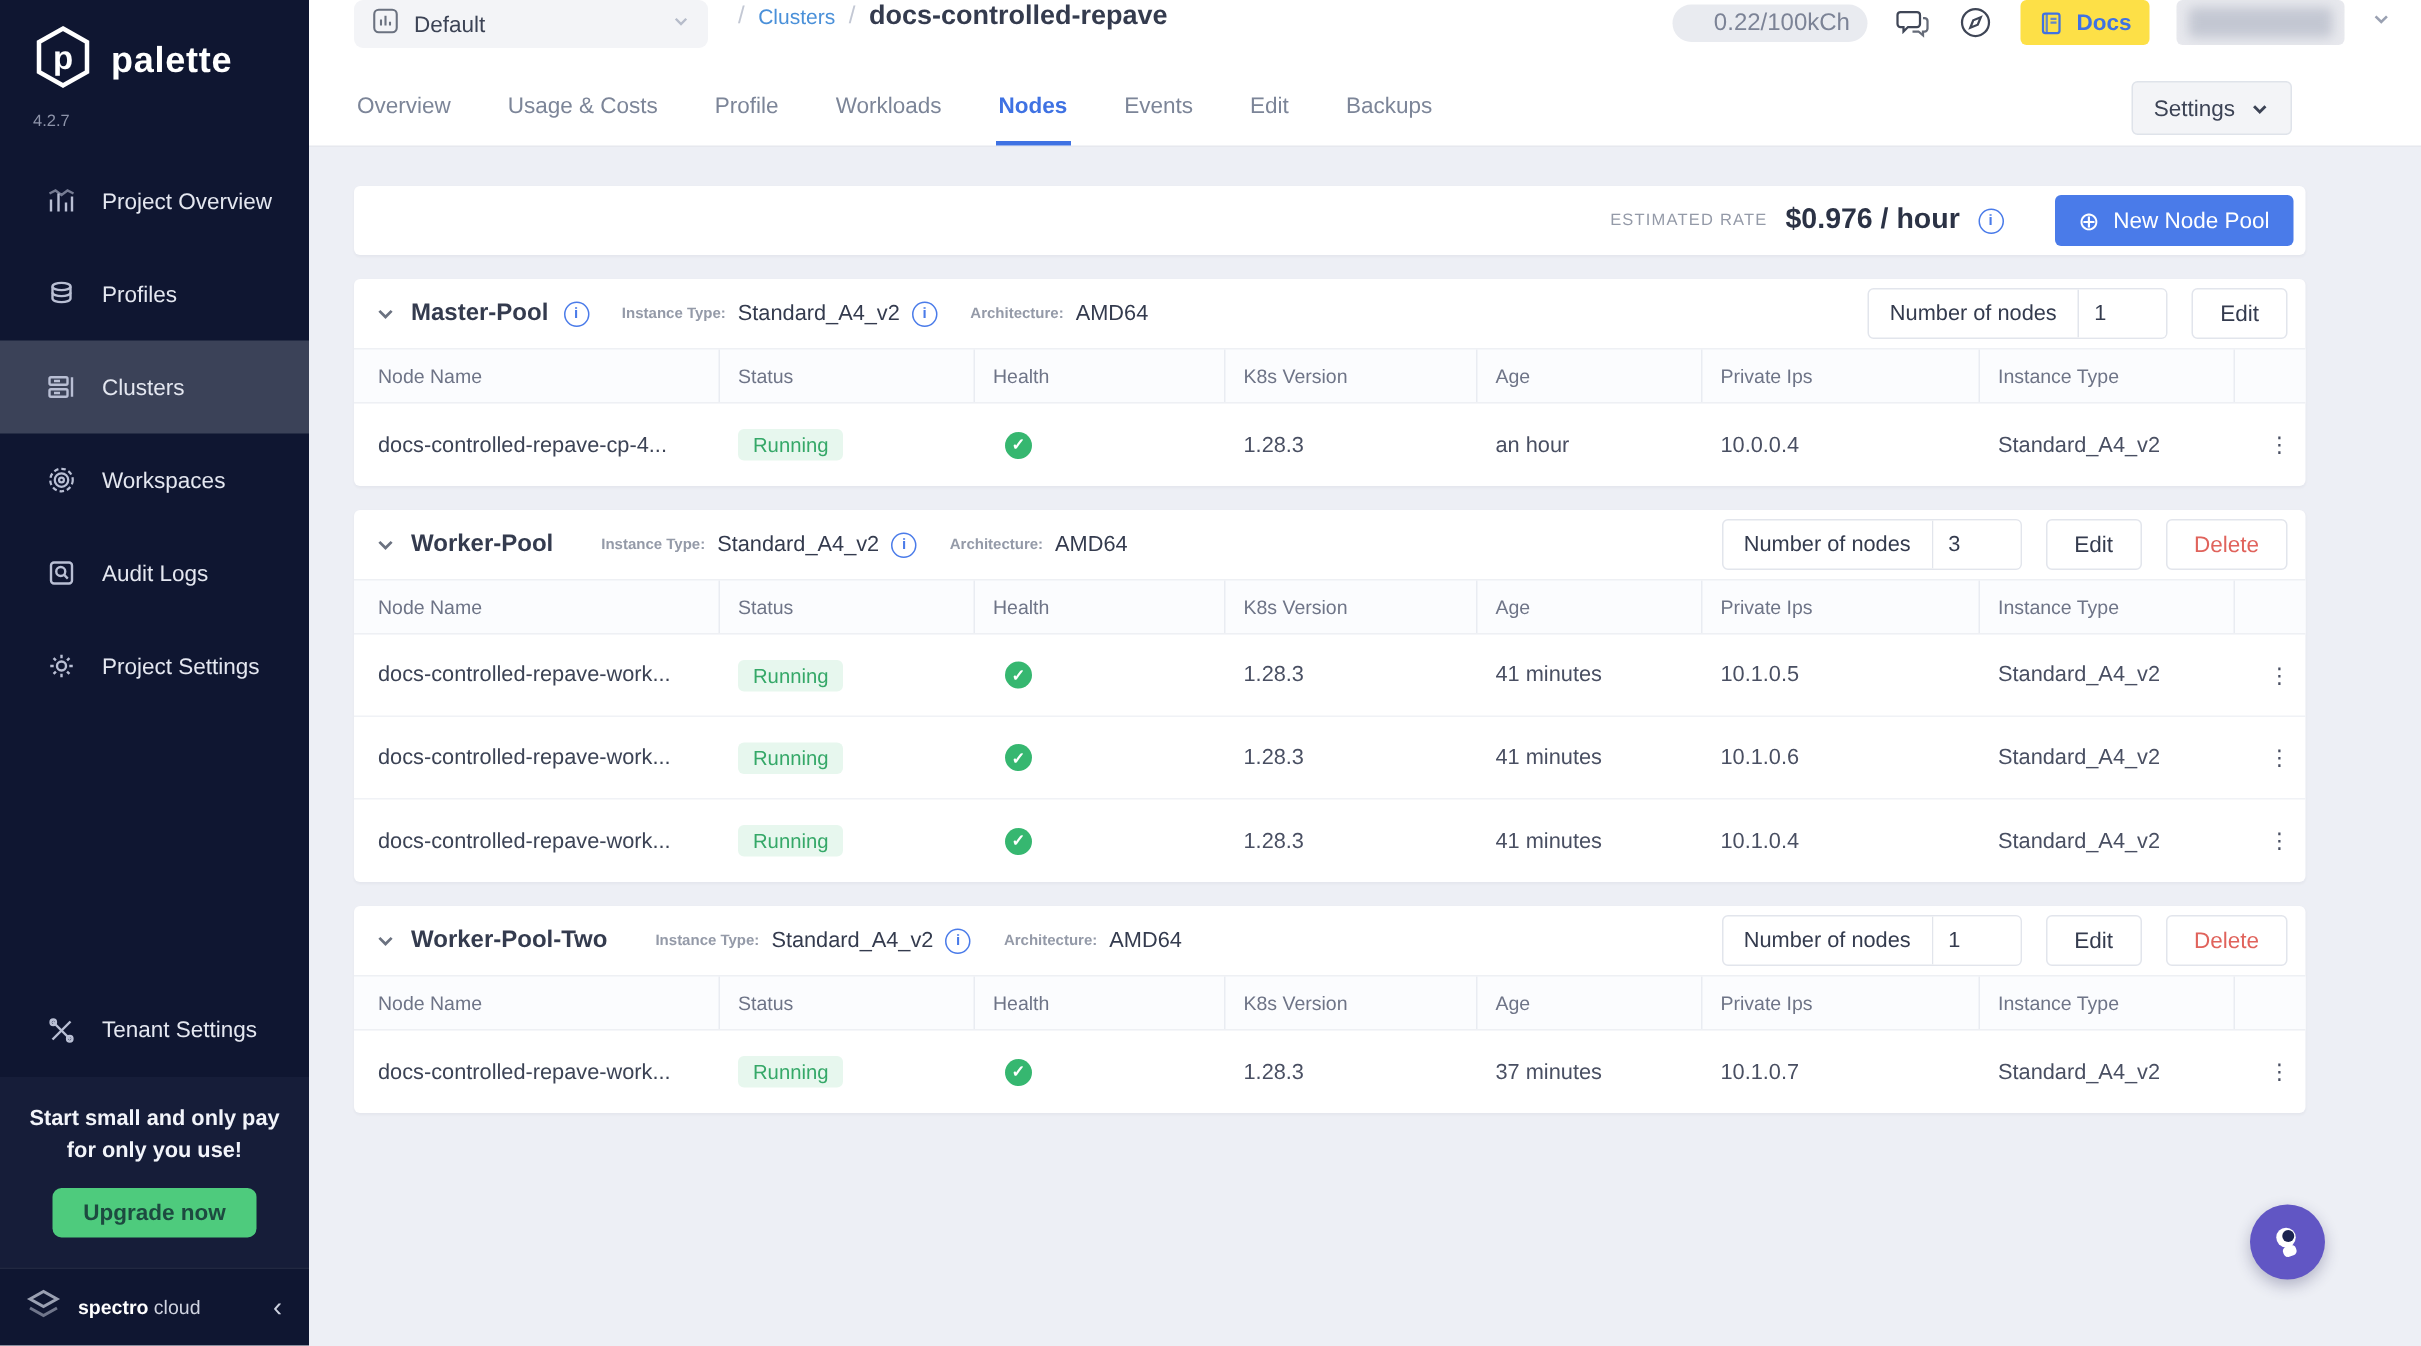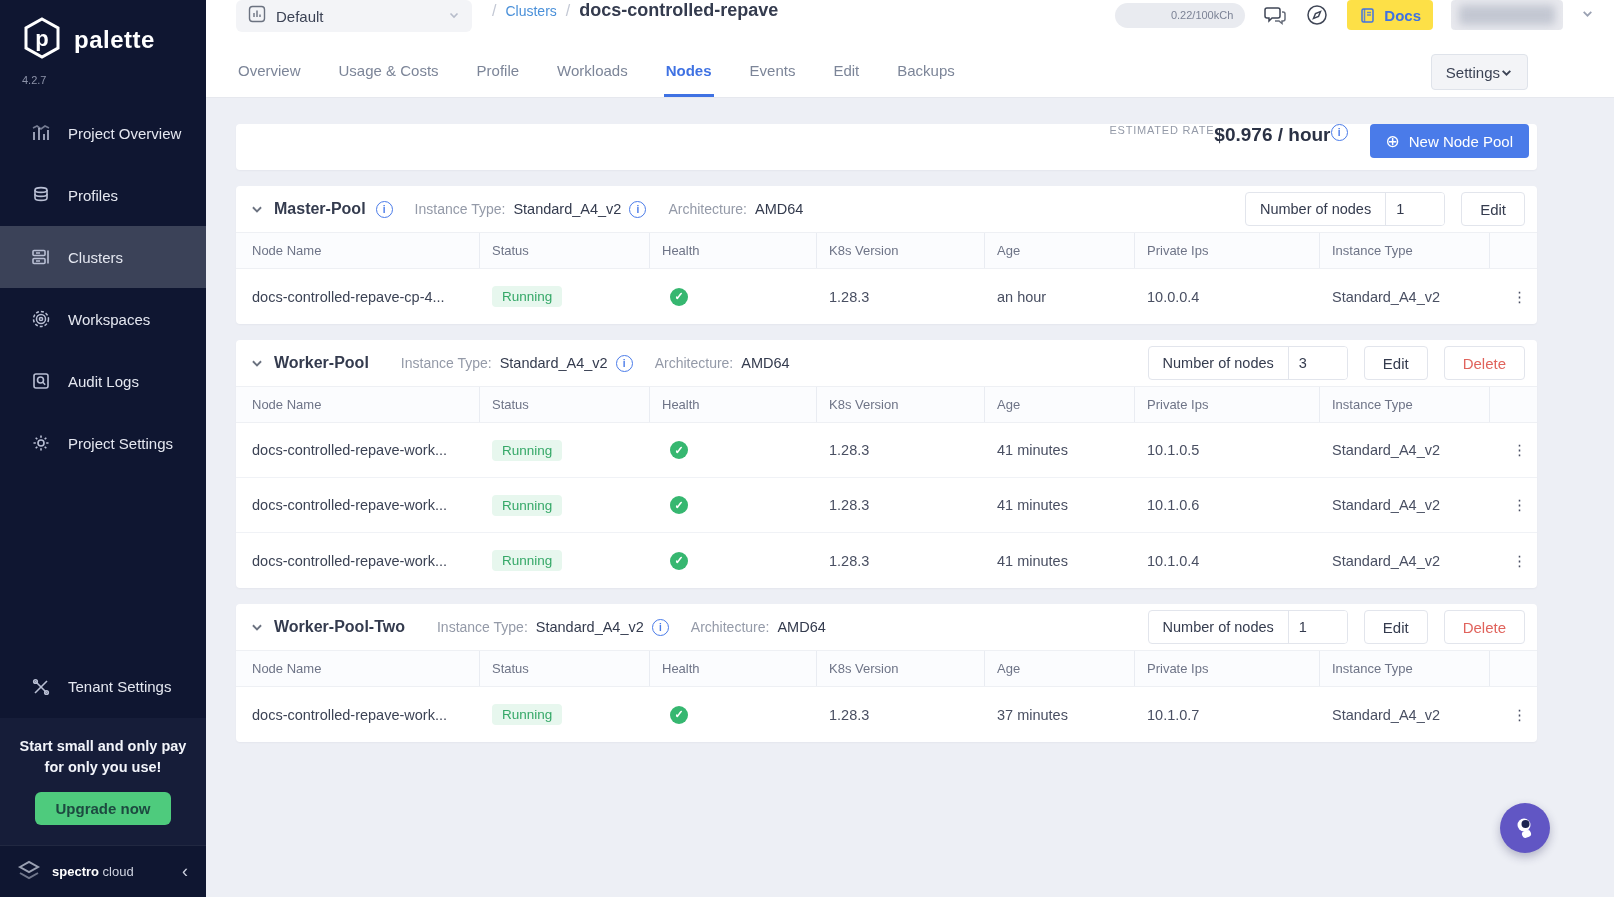--- a/index.html
+++ b/index.html
@@ -29,47 +29,47 @@
   .main { flex:1; display:flex; flex-direction:column; min-width:0; }
   .topbar { height:46px; background:#fff; display:flex; align-items:flex-start; padding:0 20px 0 30px; flex-shrink:0; }
   .proj-select { width:236px; height:32px; background:#f3f4f7; border-radius:6px; display:flex; align-items:center; gap:10px; padding:0 12px; cursor:pointer; }
   .proj-select .lbl { font-size:15px; color:#3c4355; }
   .proj-select .chev { margin-left:auto; color:#b6bcca; }
   .crumb { display:flex; align-items:center; gap:9px; margin-left:20px; }
   .crumb .sep { color:#c3c8d4; font-size:16px; }
   .crumb .link { color:#4a90d9; font-size:14px; cursor:pointer; }
   .crumb .cur { color:#343b4e; font-size:18px; font-weight:bold; }
   .top-right { margin-left:auto; display:flex; align-items:center; gap:18px; }
-  .usage-pill { width:130px; height:25px; background:#e9ebf0; border-radius:13px; font-size:11px; color:#7c8396; text-align:right; line-height:25px; padding-right:12px; }
+  .usage-pill { width:130px; height:25px; background:#e9ebf0; border-radius:13px; font-size:16px; color:#7c8396; text-align:right; line-height:25px; padding-right:12px; }
   .ticon { width:24px; height:24px; color:#3f4656; display:flex; align-items:center; justify-content:center; cursor:pointer; }
   .docs-btn { height:30px; background:#fde047; border:none; border-radius:4px; display:flex; align-items:center; gap:8px; padding:0 12px; cursor:pointer; }
   .docs-btn span { color:#3f72e3; font-size:15px; font-weight:bold; }
   .user-chip { width:112px; height:30px; background:#e8e9ee; border-radius:4px; position:relative; overflow:hidden; cursor:pointer; }
   .user-blur { position:absolute; inset:5px 8px; background:#c3c7d2; border-radius:3px; filter:blur(4px); }
   .user-chev { color:#9aa1b2; cursor:pointer; }
 
   .tabsbar { height:52px; background:#fff; display:flex; align-items:stretch; padding-left:30px; border-bottom:1px solid #e6e8ee; flex-shrink:0; }
   .tab { display:flex; align-items:center; padding:0 2px; margin-right:34px; font-size:15px; color:#7c8598; cursor:pointer; border-bottom:3px solid transparent; }
   .tab.active { color:#3f72e3; font-weight:bold; border-bottom-color:#3f72e3; }
-  .settings-btn { margin:8px 86px 8px auto; height:36px; background:#f3f4f7; border:1px solid #dfe3ea; border-radius:4px; color:#3c4355; font-size:15px; display:flex; align-items:center; padding:0 14px; cursor:pointer; font-family:inherit; }
+  .settings-btn { margin:8px 86px 8px auto; height:36px; background:#f3f4f7; border:1px solid #dfe3ea; border-radius:4px; color:#3c4355; font-size:15px; display:flex; align-items:center; gap:10px; padding:0 14px; cursor:pointer; font-family:inherit; }
 
   .content { flex:1; background:#edeff5; padding:26px 77px 0 30px; position:relative; overflow:hidden; }
 
-  .rate-bar { background:#fff; border-radius:4px; height:46px; display:flex; justify-content:flex-end; gap:0; padding:0 8px 0 16px; margin-bottom:16px; box-shadow:0 1px 2px rgba(16,24,40,.04); }
+  .rate-bar { background:#fff; border-radius:4px; height:46px; display:flex; align-items:center; justify-content:flex-end; gap:12px; padding:0 8px 0 16px; margin-bottom:16px; box-shadow:0 1px 2px rgba(16,24,40,.04); }
   .rate-label { font-size:11px; letter-spacing:.8px; color:#949aa8; text-transform:uppercase; }
   .rate-value { font-size:19px; font-weight:bold; color:#2b3245; }
   .info-ic { width:17px; height:17px; border:1.5px solid #4a7be9; color:#4a7be9; border-radius:50%; font-size:10px; display:inline-flex; align-items:center; justify-content:center; font-weight:bold; cursor:pointer; flex-shrink:0; }
   .new-pool-btn { margin-left:22px; height:34px; background:#4a7be9; color:#fff; border:none; border-radius:4px; font-size:15px; display:flex; align-items:center; gap:9px; padding:0 16px; cursor:pointer; font-family:inherit; }
   .plus-ic { font-size:17px; line-height:1; }
 
   .pool-card { background:#fff; border-radius:4px; margin-bottom:16px; box-shadow:0 1px 2px rgba(16,24,40,.04); }
   .pool-head { height:46px; display:flex; align-items:center; padding:0 12px 0 14px; }
   .chev-ic { color:#6b7280; display:flex; align-items:center; cursor:pointer; margin-right:10px; }
   .pool-title { font-size:16px; font-weight:bold; color:#343b4e; margin-right:10px; }
-  .meta-label { font-size:14px; color:#949aa8; margin-left:22px; margin-right:8px; }
+  .meta-label { font-size:10px; color:#949aa8; margin-left:22px; margin-right:8px;font-weight:bold; }
   .meta-value { font-size:14.5px; color:#343b4e; margin-right:8px; }
   .head-right { margin-left:auto; display:flex; align-items:center; gap:16px; }
   .nodes-group { display:flex; height:34px; border:1px solid #e2e5ec; border-radius:4px; background:#fff; overflow:hidden; }
   .nodes-label { padding:0 14px; font-size:14.5px; color:#343b4e; display:flex; align-items:center; border-right:1px solid #e2e5ec; }
   .nodes-input { width:58px; border:none; outline:none; font-size:14.5px; color:#343b4e; padding:0 10px; font-family:inherit; }
   .btn { height:34px; background:#fff; border:1px solid #e2e5ec; border-radius:4px; font-size:15px; color:#343b4e; padding:0 18px; cursor:pointer; font-family:inherit; }
   .btn.danger { color:#e0635c; }
 
   .tbl-grid { display:grid; grid-template-columns:244px 170px 167px 168px 150px 185px 170px 1fr; }
   .tbl-head { background:#fbfcfe; border-top:1px solid #eef0f4; border-bottom:1px solid #eef0f4; height:37px; }

